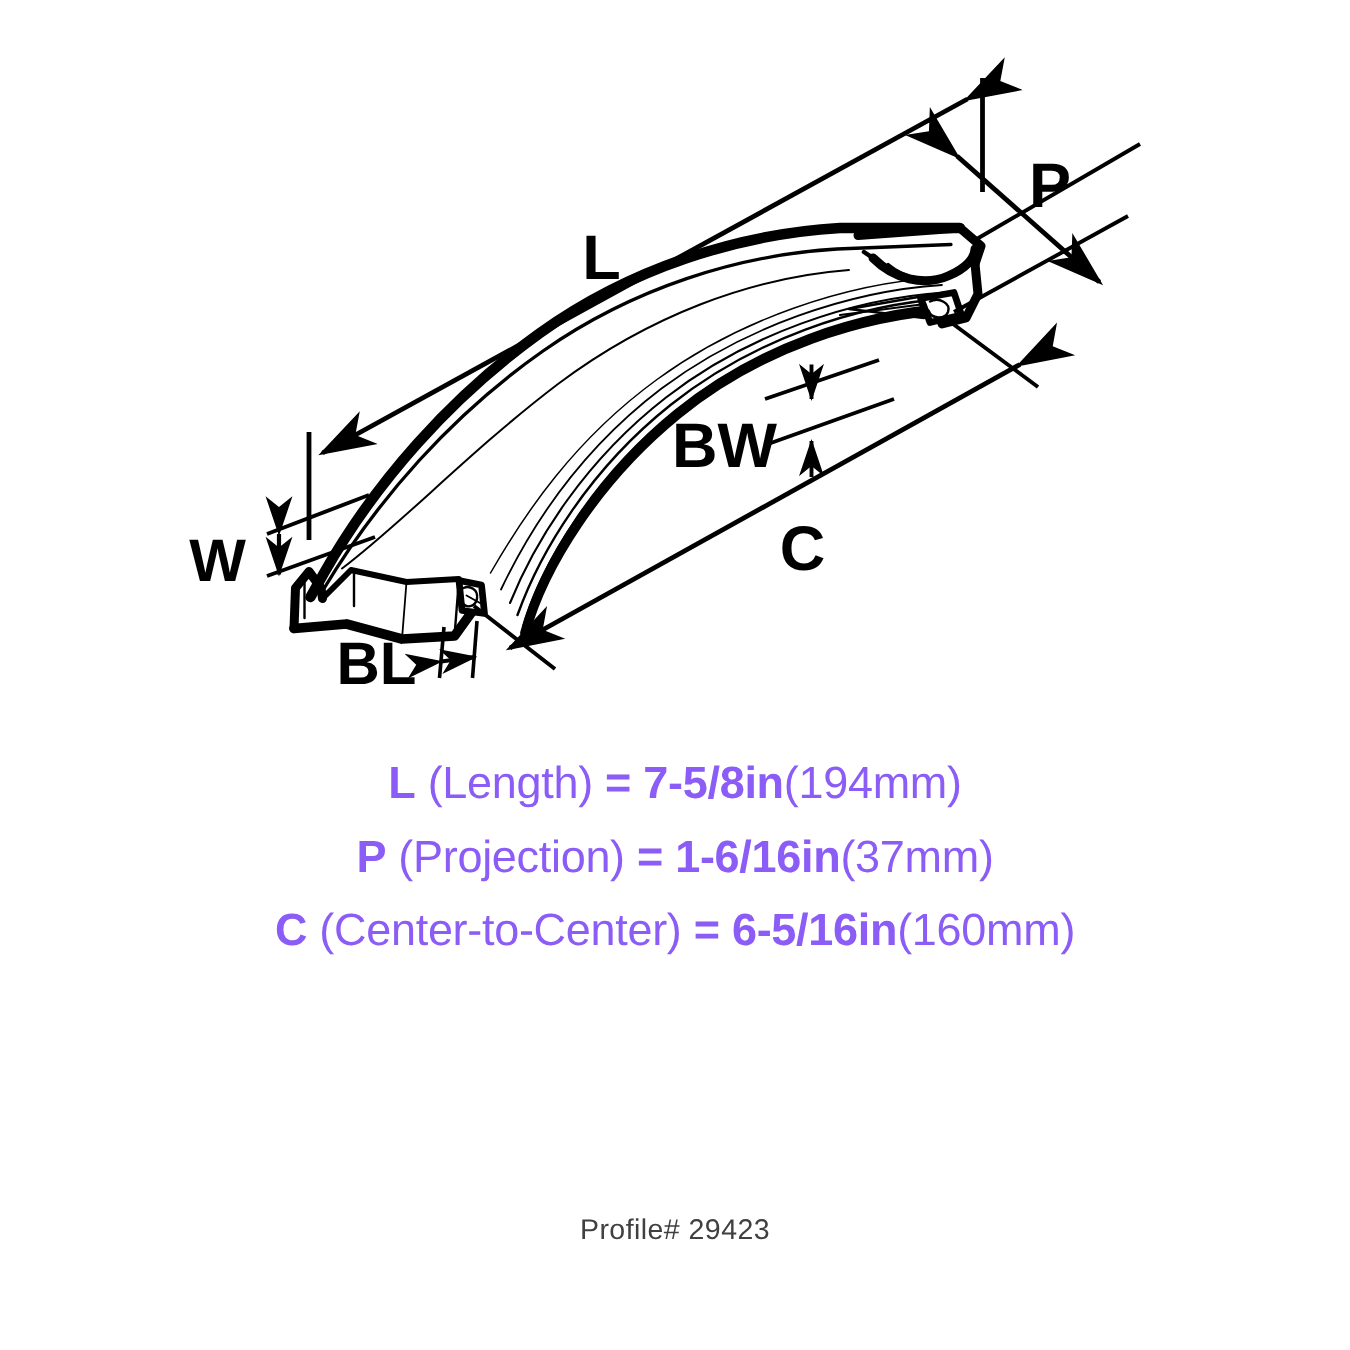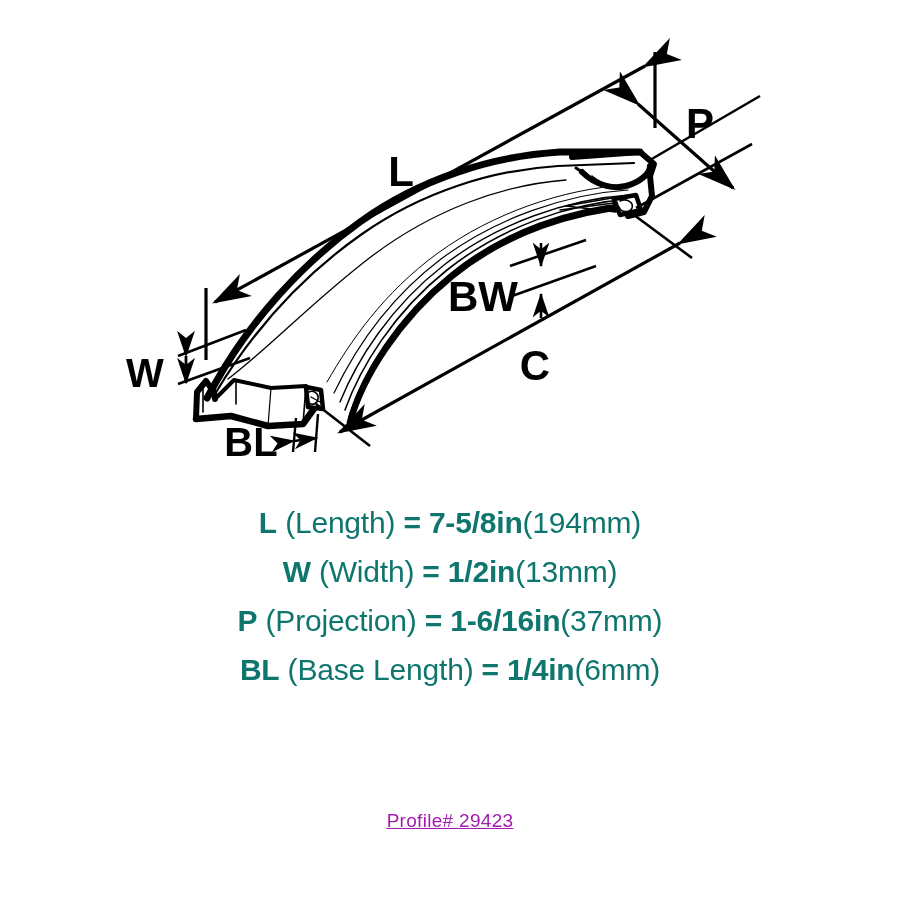--- a/index.html
+++ b/index.html
@@ -32,21 +32,21 @@
     left: 0;
     top: 498px;
     width: 900px;
     text-align: center;
   }
   .spec-line {
     font-size: 30px;
     line-height: 49px;
     letter-spacing: -0.2px;
     white-space: nowrap;
-    color: #0f766e;
+    color: #8b5cf6;
   }
   .spec-line .sym {
     font-weight: bold;
   }
   .spec-line .name {
     font-weight: normal;
   }
   .spec-line .eq {
     font-weight: bold;
   }
@@ -56,23 +56,22 @@
   .spec-line .metric {
     font-weight: normal;
   }
   #profile-no {
     position: absolute;
     left: 0;
     top: 810px;
     width: 900px;
     text-align: center;
     font-size: 19px;
-    color: #a21caf;
+    color: #404040;
     letter-spacing: 0.3px;
-    text-decoration: underline;
   }
   .dim-label {
     font-weight: bold;
     fill: #000000;
     font-family: "Liberation Sans", sans-serif;
   }
 </style>
 </head>
 <body>
 
@@ -193,34 +192,28 @@
   </svg>
 
   <div id="spec-list">
     <div class="spec-line">
       <span class="sym">L</span>
       <span class="name">(Length)</span>
       <span class="eq">=</span>
       <span class="val">7-5/8in</span><span class="metric">(194mm)</span>
     </div>
     <div class="spec-line">
-      <span class="sym">W</span>
-      <span class="name">(Width)</span>
-      <span class="eq">=</span>
-      <span class="val">1/2in</span><span class="metric">(13mm)</span>
-    </div>
-    <div class="spec-line">
       <span class="sym">P</span>
       <span class="name">(Projection)</span>
       <span class="eq">=</span>
       <span class="val">1-6/16in</span><span class="metric">(37mm)</span>
     </div>
     <div class="spec-line">
-      <span class="sym">BL</span>
-      <span class="name">(Base Length)</span>
+      <span class="sym">C</span>
+      <span class="name">(Center-to-Center)</span>
       <span class="eq">=</span>
-      <span class="val">1/4in</span><span class="metric">(6mm)</span>
+      <span class="val">6-5/16in</span><span class="metric">(160mm)</span>
     </div>
   </div>
 
   <div id="profile-no">Profile# 29423</div>
 
 </div>
 
 </body></html>

